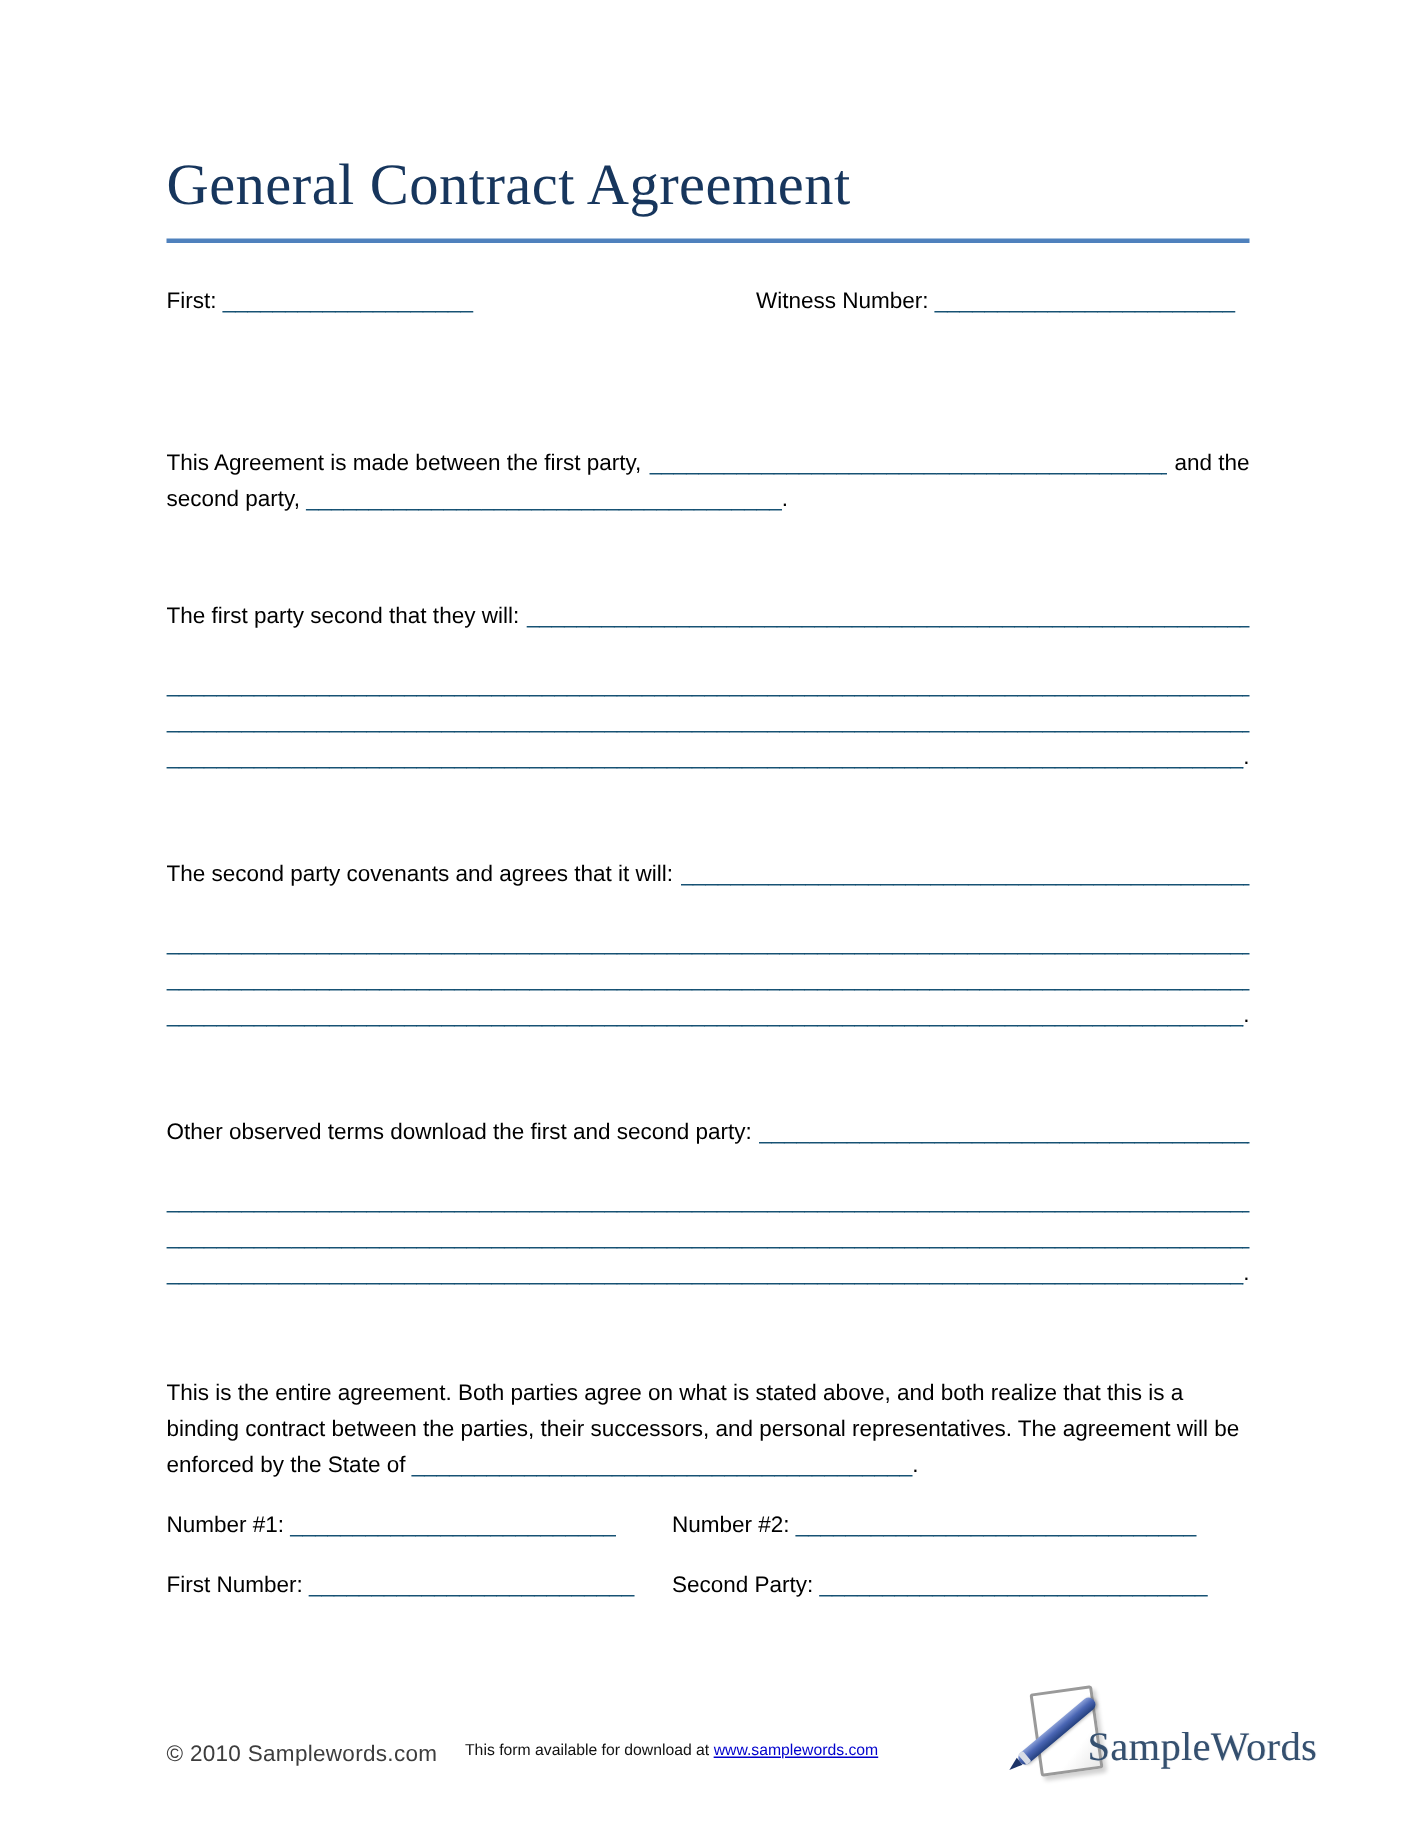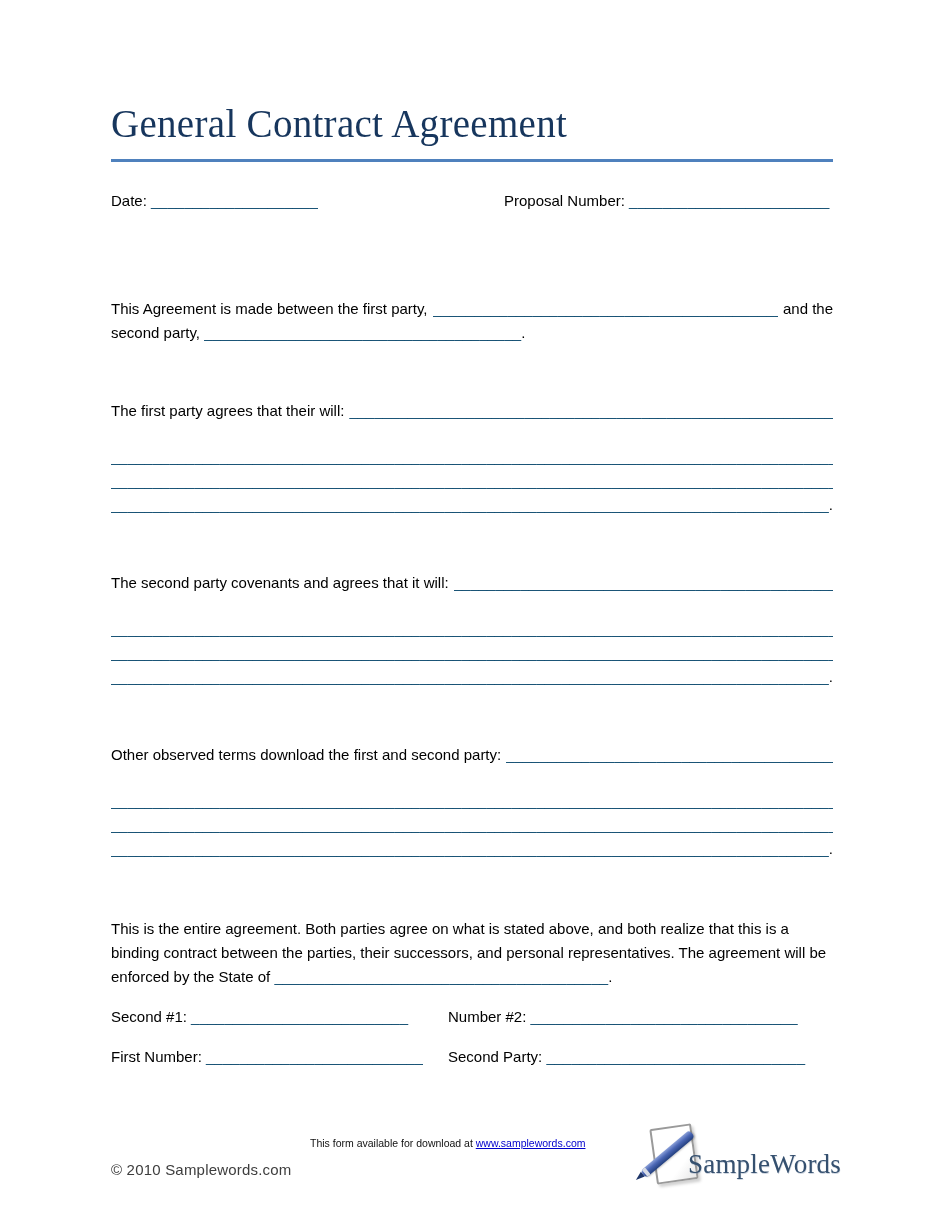--- a/index.html
+++ b/index.html
@@ -35,24 +35,24 @@
   .section{margin-top:54px;}
   .writelines{margin-top:22px;}
   .blankline{overflow:hidden;white-space:nowrap;height:24px;line-height:24px;}
   .closing{margin-top:56px;line-height:24px;}
   .signatures{margin-top:16px;}
   .sig-row{display:flex;line-height:24px;margin-top:16px;}
   .sig-col1{flex:0 0 337px;}
   .blank{color:#0c4a6e;}
   
   .copyright{position:absolute;left:111px;top:1161px;font-size:15px;color:#3d3d3d;letter-spacing:0.2px;}
-  .download-note{position:absolute;left:310px;top:1137px;font-size:10.5px;color:#111;}
+  .download-note{position:absolute;left:310px;top:1161px;font-size:10.5px;color:#111;}
   .download-note a{color:#0000CC;text-decoration:underline;}
   
-  .logo{position:absolute;left:644px;top:1114px;width:175px;height:76px;display:flex;align-items:flex-end;}
+  .logo{position:absolute;left:681px;top:1114px;width:175px;height:76px;display:flex;align-items:flex-end;}
   .logo-icon{position:relative;width:56px;height:70px;flex:0 0 56px;}
   .paper{
     position:absolute;left:9px;top:6px;width:38px;height:52px;
     background:linear-gradient(135deg,#ffffff 70%,#e8e8e8 100%);
     border:2px solid #9a9a9a;border-radius:2px;
     transform:rotate(-8deg);
     box-shadow:2px 3px 3px rgba(0,0,0,0.18);
   }
   .pen{
     position:absolute;left:2px;bottom:12px;width:64px;height:9px;
@@ -82,44 +82,44 @@
 </style>
 </head>
 <body>
 
 <div class="page">
 
   <h1 class="doc-title">General Contract Agreement</h1>
 
   <div class="header-row">
     <div class="field-date">
-      <span>Date:</span>
+      <span>First:</span>
       <span class="blank">____________________</span>
     </div>
     <div class="field-proposal">
-      <span>Proposal Number:</span>
+      <span>Witness Number:</span>
       <span class="blank">________________________</span>
     </div>
   </div>
 
   <div class="intro">
     <div class="line flexline">
       <span class="gapR">This Agreement is made between the first party,</span>
       <span class="blank fill gapR">____________________________________________________________________________________________________</span>
       <span>and the</span>
     </div>
     <div class="line">
       <span>second party,</span>
       <span class="blank">______________________________________</span><span>.</span>
     </div>
   </div>
 
   <div class="section">
     <div class="line flexline">
-      <span class="gapR">The first party agrees that their will:</span>
+      <span class="gapR">The first party second that they will:</span>
       <span class="blank fill">____________________________________________________________________________________________________</span>
     </div>
     <div class="writelines">
       <div class="blankline"><span class="blank">____________________________________________________________________________________________________</span></div>
       <div class="blankline"><span class="blank">____________________________________________________________________________________________________</span></div>
       <div class="blankline flexline">
           <span class="blank fill">____________________________________________________________________________________________________</span>
           <span>.</span>
         </div>
     </div>
@@ -156,21 +156,21 @@
   </div>
 
   <div class="closing">
     <span>This is the entire agreement. Both parties agree on what is stated above, and both realize that this is a binding contract between the parties, their successors, and personal representatives. The agreement will be enforced by the State of</span>
     <span class="blank">________________________________________</span><span>.</span>
   </div>
 
   <div class="signatures">
     <div class="sig-row">
       <div class="sig-col1">
-        <span>Second #1:</span>
+        <span>Number #1:</span>
         <span class="blank">__________________________</span>
       </div>
       <div>
         <span>Number #2:</span>
         <span class="blank">________________________________</span>
       </div>
     </div>
     <div class="sig-row">
       <div class="sig-col1">
         <span>First Number:</span>

